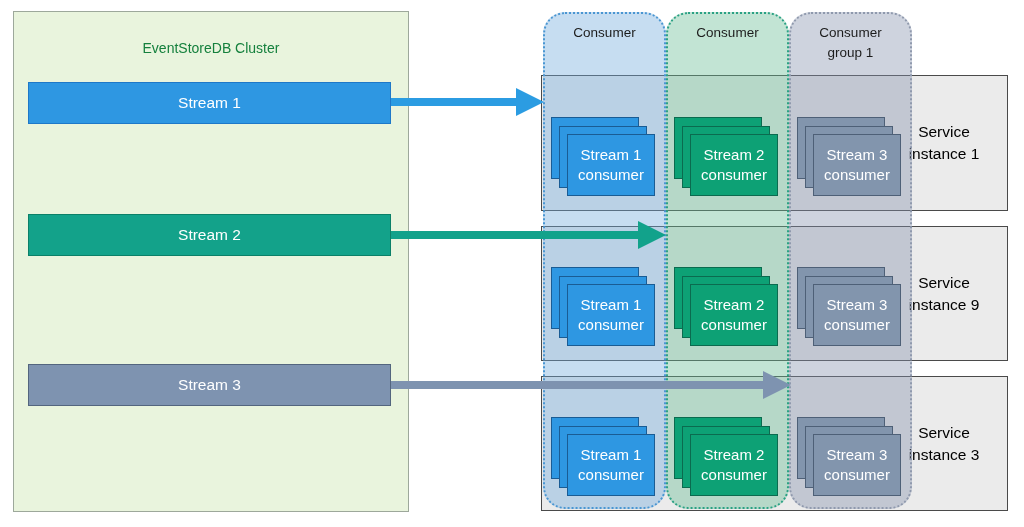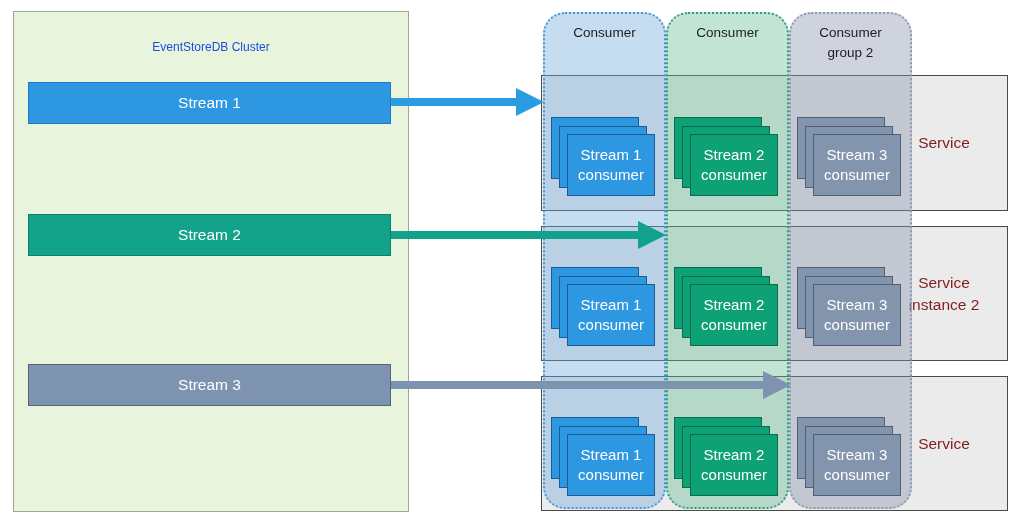--- a/index.html
+++ b/index.html
@@ -3,36 +3,36 @@
 <meta charset="utf-8">
 <style>
   html,body{margin:0;padding:0;background:#fff;}
   body{font-family:"Liberation Sans", sans-serif;}
   .canvas{position:relative;width:1024px;height:527px;background:#ffffff;overflow:hidden;}
 
   
   .cluster{position:absolute;left:13px;top:11px;width:396px;height:501px;
            background:#e9f4dd;border:1px solid #9da89b;box-sizing:border-box;}
   .cluster-title{position:absolute;left:0;top:28px;width:100%;text-align:center;
-                 font-size:12px;color:#1d4ed8;}
+                 font-size:14px;color:#15803d;}
   .stream{position:absolute;left:14px;width:363px;height:42px;box-sizing:border-box;
           display:flex;align-items:center;justify-content:center;
           color:#ffffff;font-size:15.5px;}
   .stream1{top:70px;background:#2e97e2;border:1.5px solid #1e78c8;}
   .stream2{top:202px;background:#13a28a;border:1.5px solid #0b8068;}
   .stream3{top:352px;background:#7e93b0;border:1.5px solid #53657e;}
 
   
   .row{position:absolute;left:541px;width:467px;height:136px;box-sizing:border-box;
        background:#ebebeb;border:1.5px solid #4a4a4a;z-index:1;}
   .row1{top:75px;}
   .row2{top:226px;height:135px;}
   .row3{top:376px;height:135px;}
   .row-label{position:absolute;right:8px;top:50%;transform:translateY(-50%);
-             width:110px;text-align:center;font-size:15.5px;color:#7f1d1d;line-height:1.45;}
+             width:110px;text-align:center;font-size:15.5px;color:#000000;line-height:1.45;}
   .row-label span{display:block;}
 
   
   .col{position:absolute;top:12px;width:123px;height:497px;box-sizing:border-box;
        border-radius:22px;z-index:2;}
   .col1{left:543px;background:rgba(112,170,220,0.40);border:2px dotted #4a96d2;}
   .col2{left:666px;background:rgba(102,187,148,0.40);border:2px dotted #2aa184;}
   .col3{left:789px;background:rgba(133,145,173,0.40);border:2px dotted #8f99ad;}
   .col-header{position:absolute;left:0;top:9px;width:100%;text-align:center;
               font-size:13.5px;color:#1c1c1c;line-height:1.5;}
@@ -67,48 +67,50 @@
       <span>Stream 2</span>
     </div>
     <div class="stream stream3">
       <span>Stream 3</span>
     </div>
   </div>
 
   <div class="row row1">
     <div class="row-label">
       <span>Service</span>
+      <span>instance 1</span>
     </div>
   </div>
   <div class="row row2">
     <div class="row-label">
       <span>Service</span>
-      <span>instance 2</span>
+      <span>instance 9</span>
     </div>
   </div>
   <div class="row row3">
     <div class="row-label">
       <span>Service</span>
+      <span>instance 3</span>
     </div>
   </div>
 
   <div class="col col1">
     <div class="col-header">
       <span>Consumer</span>
     </div>
   </div>
   <div class="col col2">
     <div class="col-header">
       <span>Consumer</span>
     </div>
   </div>
   <div class="col col3">
     <div class="col-header">
       <span>Consumer</span>
-      <span>group 2</span>
+      <span>group 1</span>
     </div>
   </div>
 
   <div class="stack" style="left:551px;top:117px">
     <div class="card g1 back"></div>
     <div class="card g1 mid"></div>
     <div class="card g1 front">
       <span class="cline">Stream 1</span>
       <span class="cline">consumer</span>
     </div>

